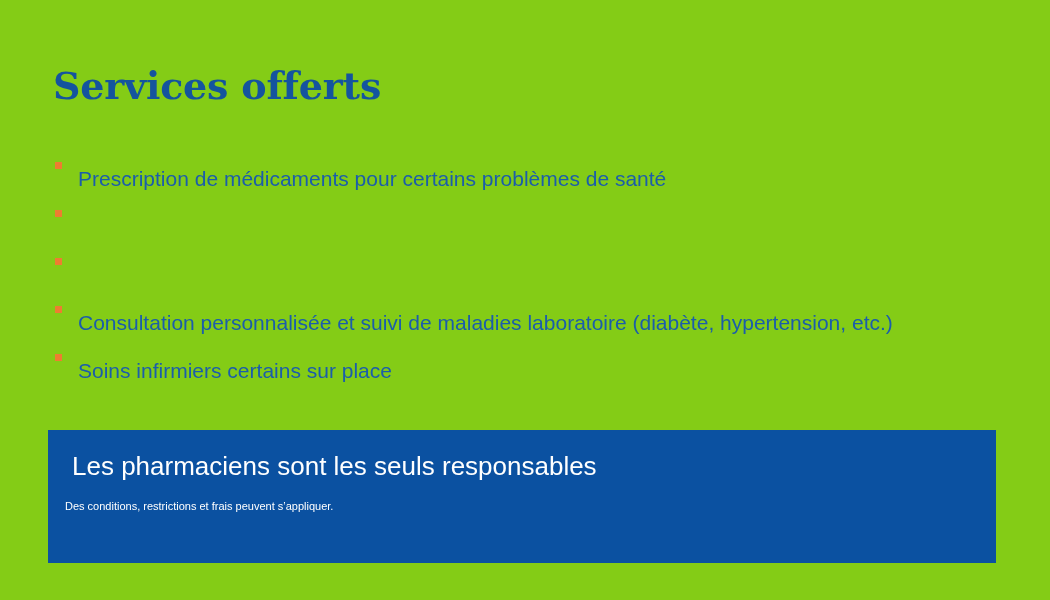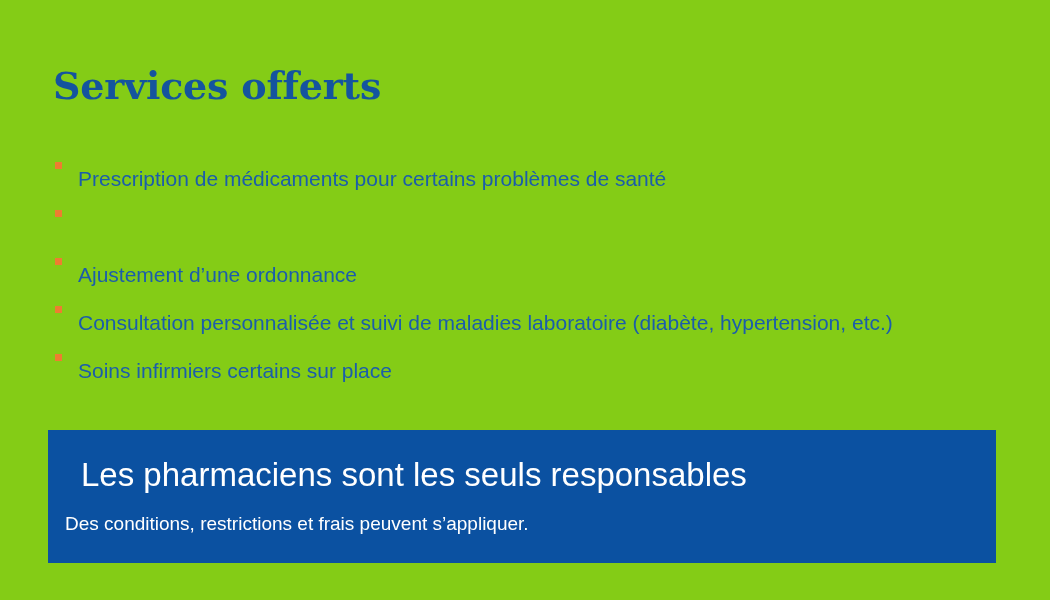--- a/index.html
+++ b/index.html
@@ -77,29 +77,29 @@
     width: 948px;
     height: 133px;
     background: #0b51a1;
     box-sizing: border-box;
     padding: 8px 0 0 17px;
     overflow: hidden;
   }
   .callout-heading {
     font-family: "Liberation Sans", sans-serif;
     font-weight: normal;
-    font-size: 33px;
+    font-size: 26px;
     line-height: 42px;
     color: #ffffff;
     white-space: nowrap;
-    margin: 16px;
+    margin: 7px;
   }
   .callout-note {
     font-family: "Liberation Sans", sans-serif;
-    font-size: 19px;
+    font-size: 11px;
     line-height: 24px;
     color: #ffffff;
     white-space: nowrap;
     margin: 3px 0 0 0;
   }
 </style>
 </head>
 <body>
 
 <div class="slide">
@@ -112,21 +112,20 @@
       <span class="bullet-marker"></span>
       <span class="bullet-text">Prescription de médicaments pour certains problèmes de santé</span>
     </li>
 
     <li class="bullet-item">
       <span class="bullet-marker"></span>
     </li>
 
     <li class="bullet-item">
       <span class="bullet-marker"></span>
-      <span class="bullet-text">Ajustement d’une ordonnance</span>
     </li>
 
     <li class="bullet-item">
       <span class="bullet-marker"></span>
       <span class="bullet-text">Consultation personnalisée et suivi de maladies laboratoire (diabète, hypertension, etc.)</span>
     </li>
 
     <li class="bullet-item">
       <span class="bullet-marker"></span>
       <span class="bullet-text">Soins infirmiers certains sur place</span>

